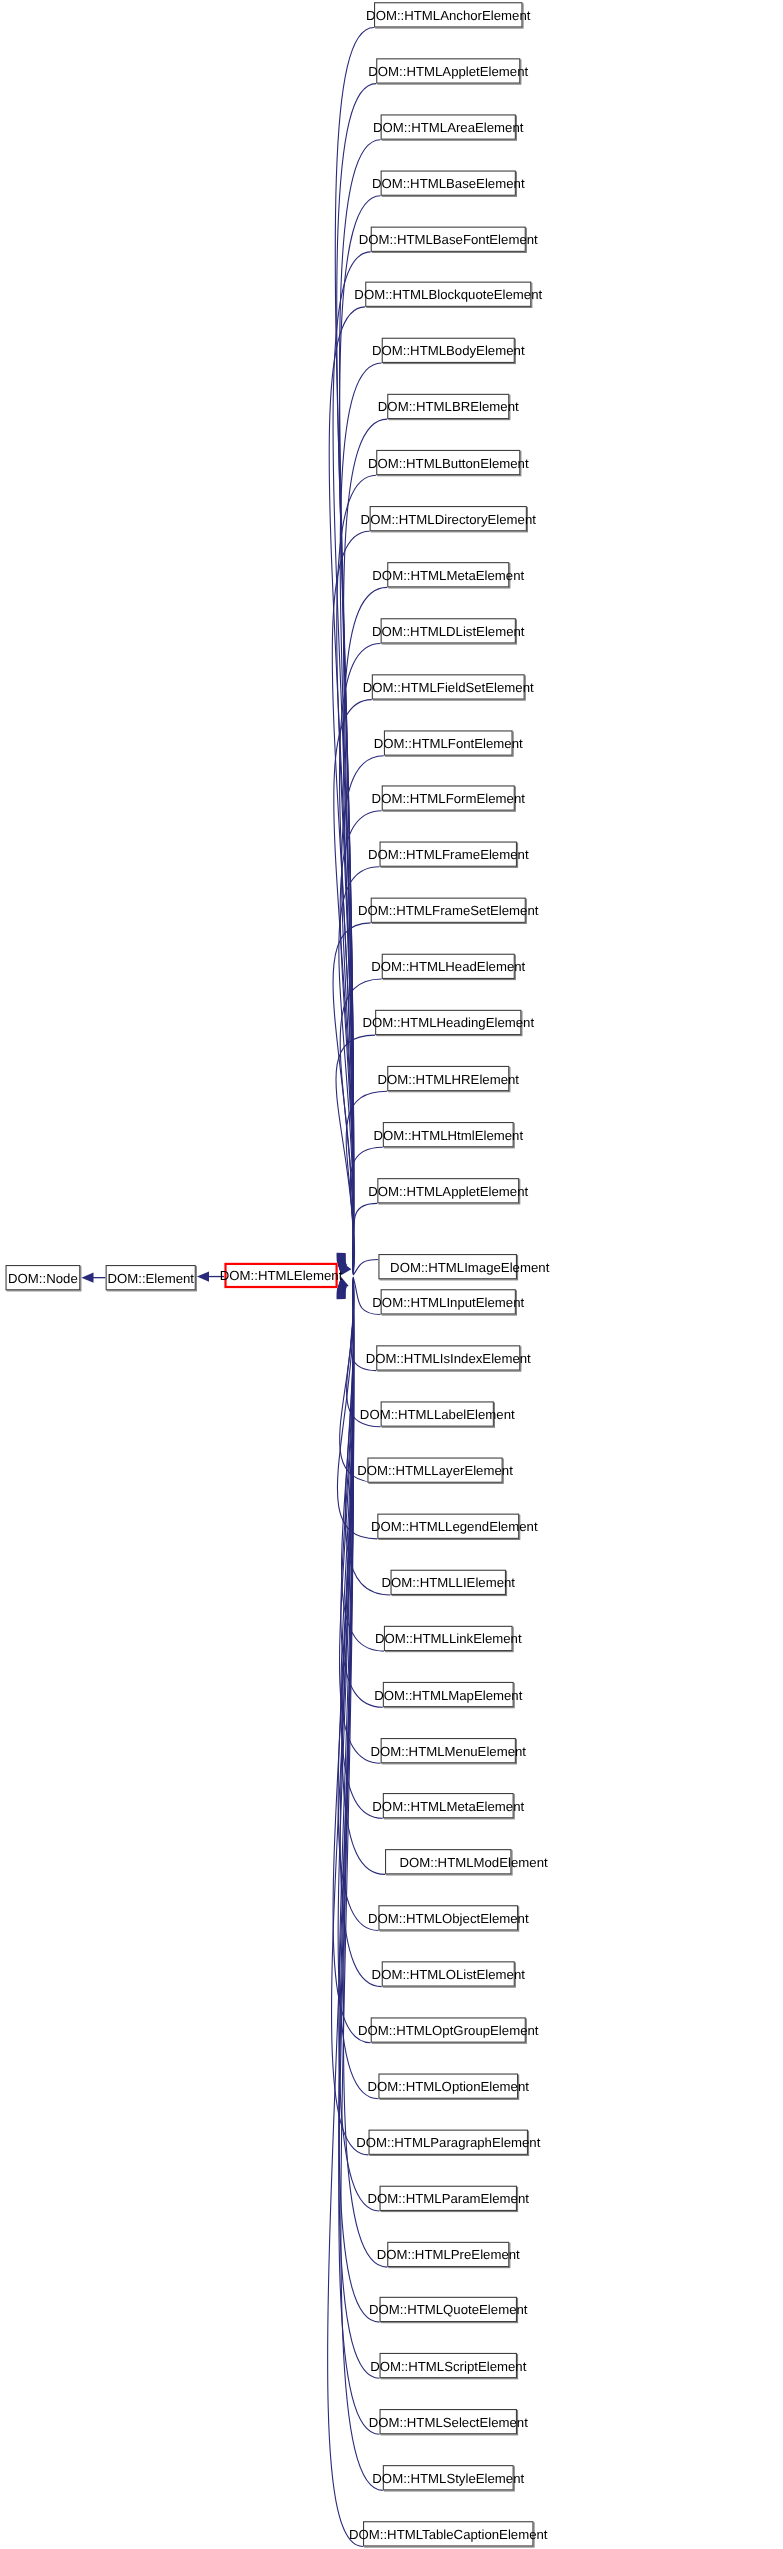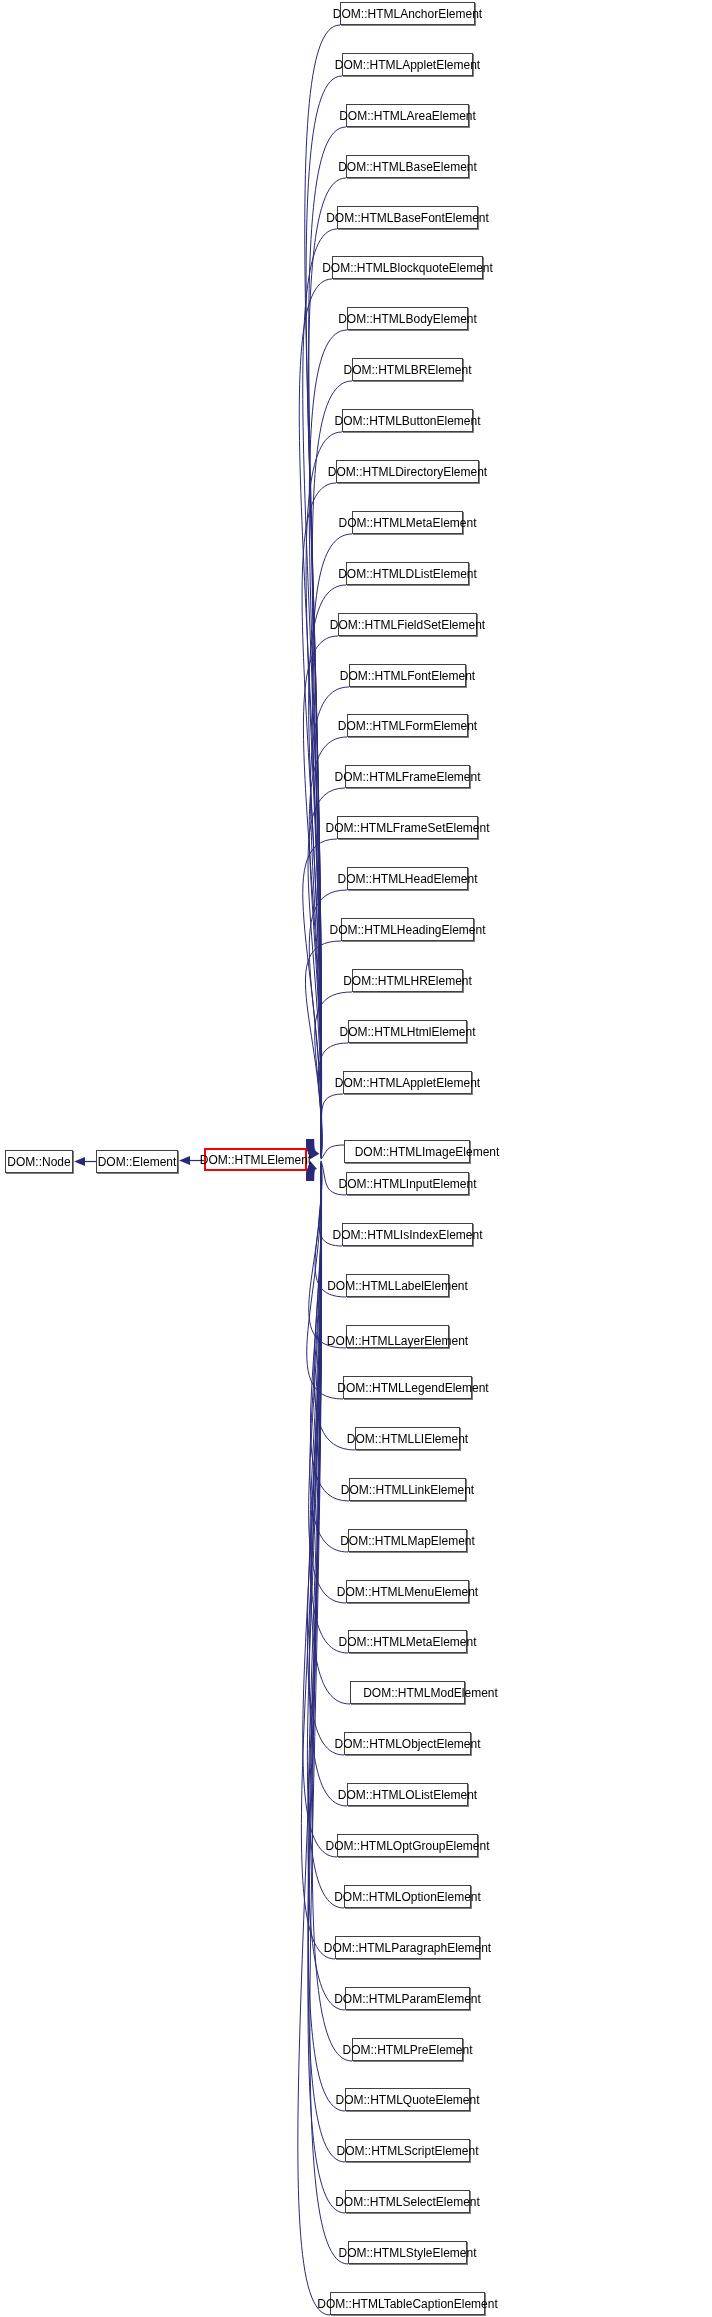--- a/index.html
+++ b/index.html
@@ -233,21 +233,21 @@
     </div>
     <div class="node base" style="left: 346px; top: 1172px; width: 123px;">
       <span class="lbl">DOM::HTMLInputElement</span>
     </div>
     <div class="node base" style="left: 342px; top: 1223px; width: 131px;">
       <span class="lbl">DOM::HTMLIsIndexElement</span>
     </div>
     <div class="node base" style="left: 346px; top: 1274px; width: 103px;">
       <span class="lbl">DOM::HTMLLabelElement</span>
     </div>
-    <div class="node base" style="left: 346px; top: 1325px; width: 103px; align-items: flex-end;">
+    <div class="node base" style="left: 334px; top: 1325px; width: 123px;">
       <span class="lbl">DOM::HTMLLayerElement</span>
     </div>
     <div class="node base" style="left: 343px; top: 1376px; width: 129px; padding-left: 11px;">
       <span class="lbl">DOM::HTMLLegendElement</span>
     </div>
     <div class="node base" style="left: 355px; top: 1427px; width: 105px;">
       <span class="lbl">DOM::HTMLLIElement</span>
     </div>
     <div class="node base" style="left: 349px; top: 1478px; width: 117px;">
       <span class="lbl">DOM::HTMLLinkElement</span>

